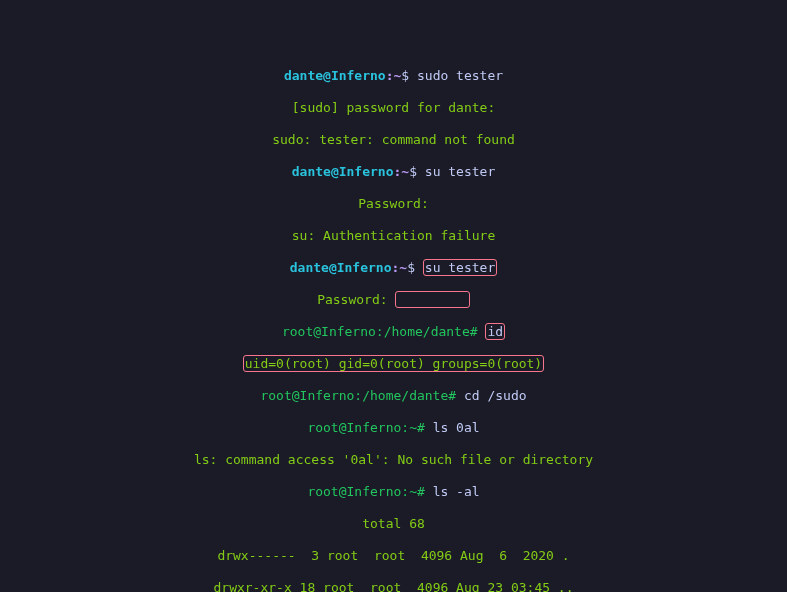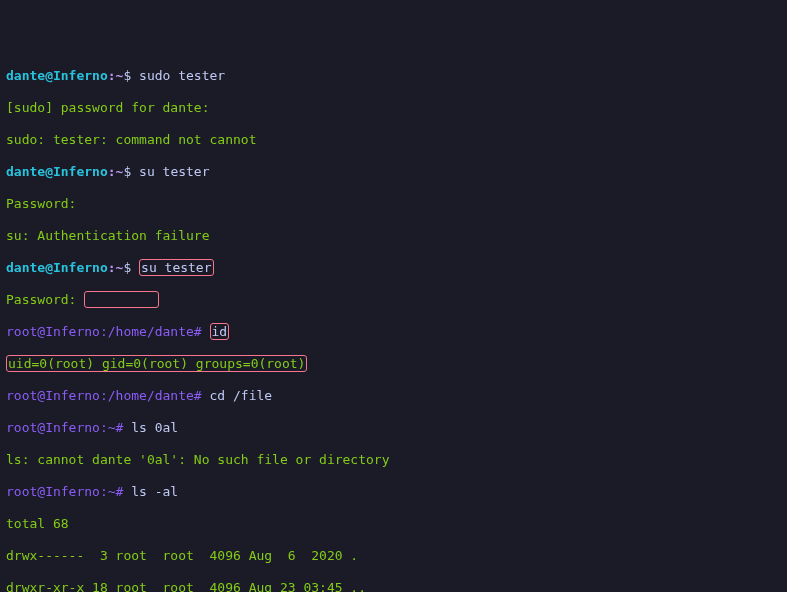--- a/index.html
+++ b/index.html
@@ -13,42 +13,42 @@
     width: 787px;
     white-space: pre;
   }
   .user { color: #2ac3de; font-weight: bold; }
   .host { color: #2ac3de; font-weight: bold; }
   .at { color: #2ac3de; font-weight: bold; }
   .path { color: #bb9af7; font-weight: bold; }
   .dollar { color: #c0caf5; }
   .cmd { color: #c0caf5; }
   .out { color: #84cc16; }
-  .rootprompt { color: #8b5cf6; }
+  .rootprompt { color: #22c55e; }
   .hl-red { border: 1px solid #f7768e; border-radius: 3px; padding: 0 1px; }
-  .line { min-height: 16px; }
+  .line { min-height: 16px; text-align: center; }
 </style>
 </head>
 <body>
 
 
 
 <div class="line"><span class="user">dante</span><span class="at">@</span><span class="host">Inferno</span><span class="path">:~</span><span class="dollar">$</span><span class="cmd"> sudo tester</span></div>
 <div class="line out">[sudo] password for dante:</div>
-<div class="line out">sudo: tester: command not cannot</div>
+<div class="line out">sudo: tester: command not found</div>
 <div class="line"><span class="user">dante</span><span class="at">@</span><span class="host">Inferno</span><span class="path">:~</span><span class="dollar">$</span><span class="cmd"> su tester</span></div>
 <div class="line out">Password:</div>
 <div class="line out">su: Authentication failure</div>
 <div class="line"><span class="user">dante</span><span class="at">@</span><span class="host">Inferno</span><span class="path">:~</span><span class="dollar">$</span><span class="cmd"> </span><span class="cmd hl-red">su tester</span></div>
 <div class="line out"><span>Password: </span><span class="hl-red">         </span></div>
 <div class="line"><span class="rootprompt">root@Inferno:/home/dante# </span><span class="hl-red">id</span></div>
 <div class="line out"><span class="hl-red">uid=0(root) gid=0(root) groups=0(root)</span></div>
-<div class="line"><span class="rootprompt">root@Inferno:/home/dante# </span><span class="cmd">cd /file</span></div>
+<div class="line"><span class="rootprompt">root@Inferno:/home/dante# </span><span class="cmd">cd /sudo</span></div>
 <div class="line"><span class="rootprompt">root@Inferno:~# </span><span class="cmd">ls 0al</span></div>
-<div class="line out">ls: cannot dante '0al': No such file or directory</div>
+<div class="line out">ls: command access '0al': No such file or directory</div>
 <div class="line"><span class="rootprompt">root@Inferno:~# </span><span class="cmd">ls -al</span></div>
 <div class="line out">total 68</div>
 <div class="line out">drwx------  3 root  root  4096 Aug  6  2020 .</div>
 <div class="line out">drwxr-xr-x 18 root  root  4096 Aug 23 03:45 ..</div>
 
 
 
 
 
 

